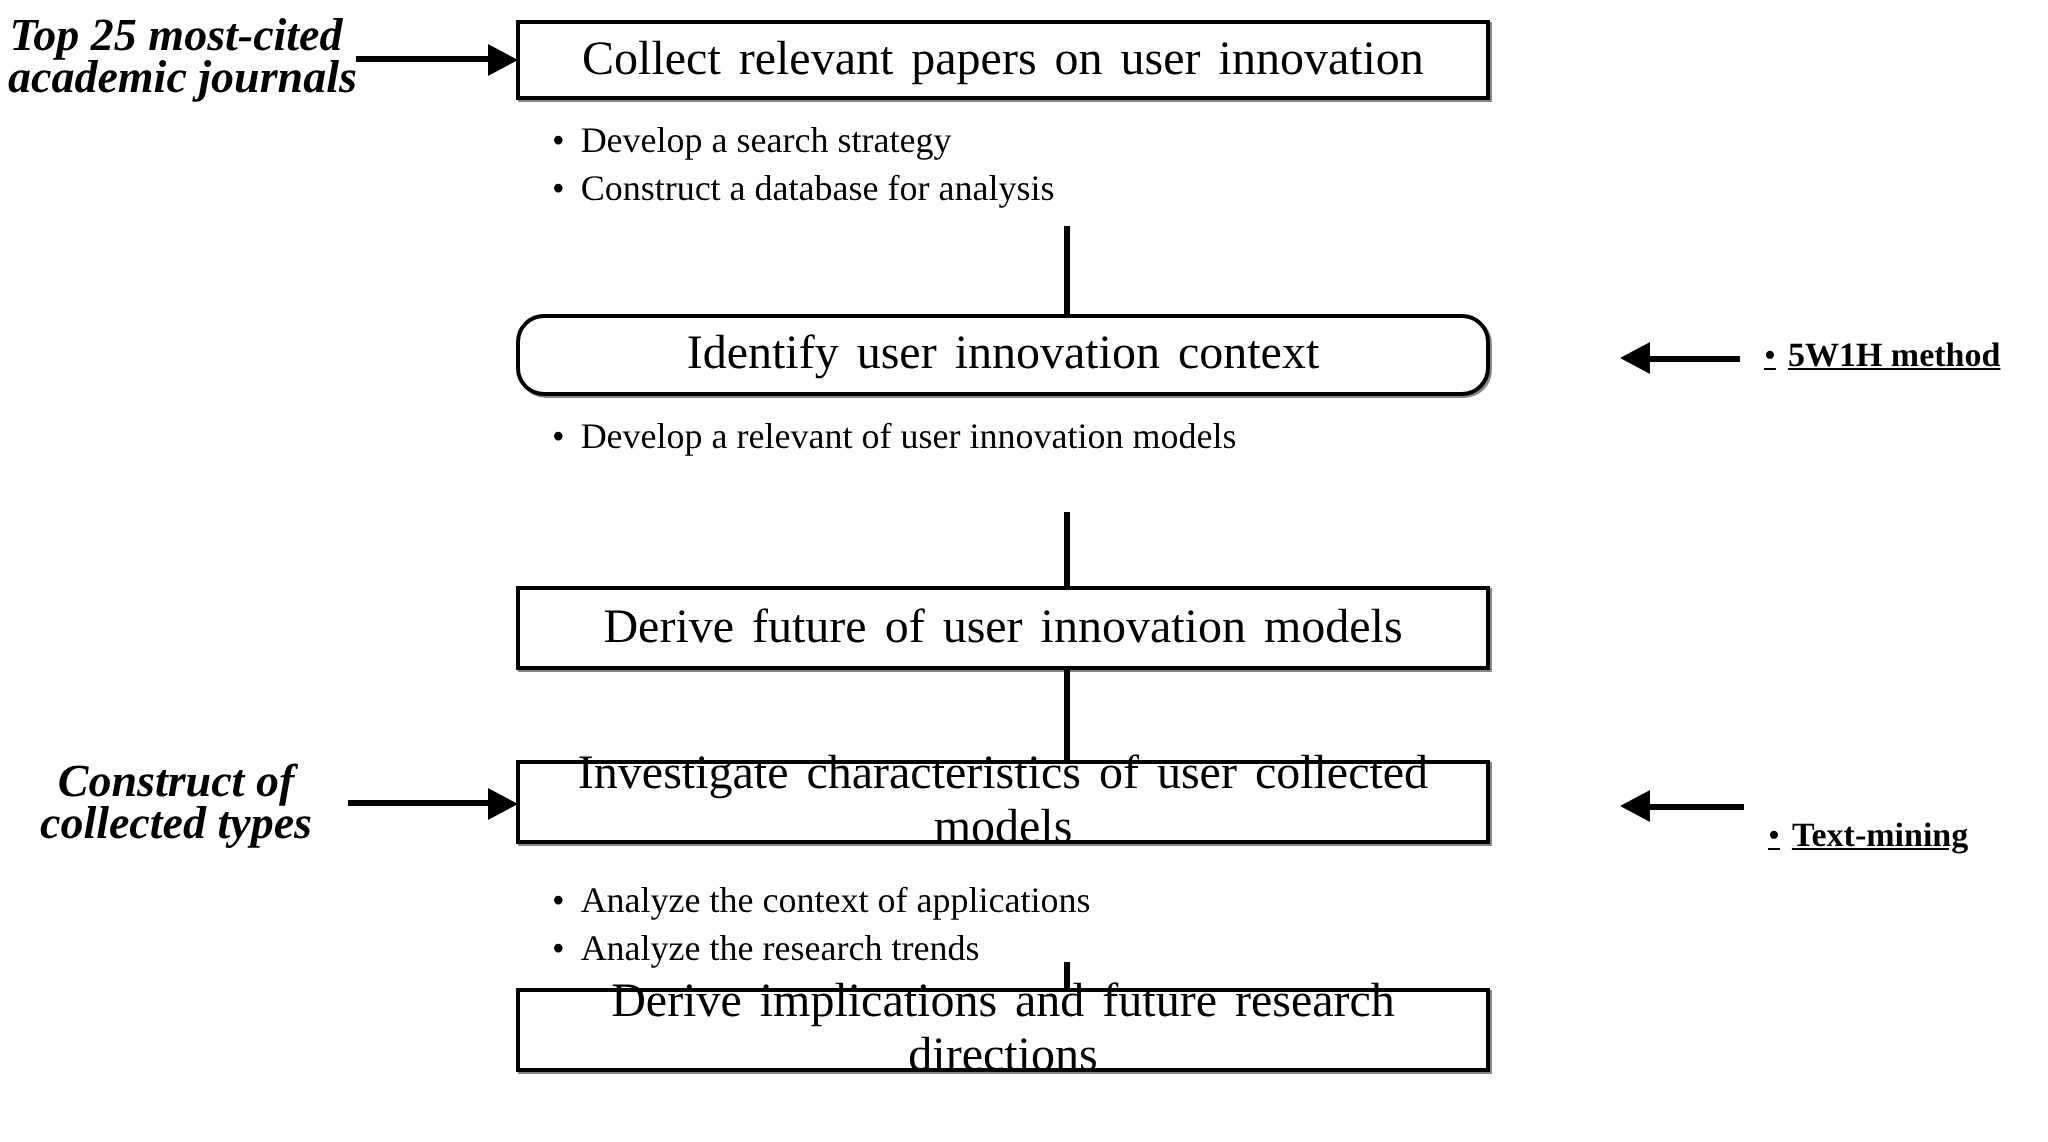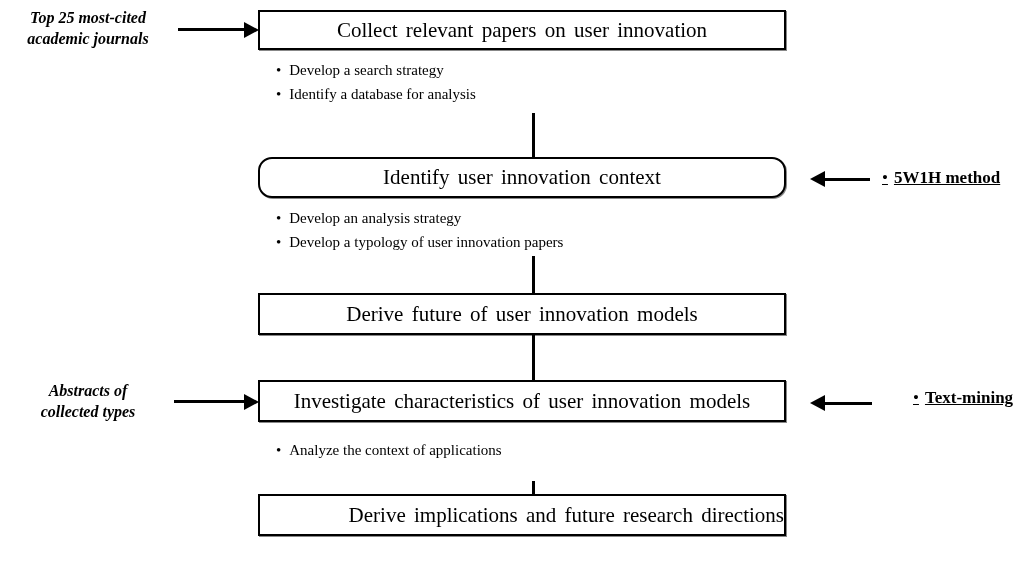--- a/index.html
+++ b/index.html
@@ -13,55 +13,55 @@
     height: 571px;
     background: #ffffff;
     font-family: "Liberation Serif", "DejaVu Serif", serif;
     color: #000000;
     overflow: hidden;
   }
   
   .box {
     position: absolute;
     left: 258px;
-    width: 528px;
+    width: 487px;
     border: 2px solid #000000;
     box-sizing: border-box;
     background: #ffffff;
     display: flex;
     align-items: center;
     justify-content: center;
-    font-size: 21px;
+    font-size: 24px;
     word-spacing: 3px;
     text-align: center;
     box-shadow: 1px 1px 0 #888888;
   }
   
   .vline {
     position: absolute;
     left: 532px;
     width: 3px;
     background: #000000;
   }
   
   .bullets {
     position: absolute;
     left: 276px;
     width: 520px;
-    font-size: 15px;
+    font-size: 18px;
     line-height: 24px;
   }
   .bullet-line { white-space: nowrap; }
   .bchar { margin-right: 8px; }
   
   .side-label {
     position: absolute;
     font-weight: bold;
     font-style: italic;
-    font-size: 16px;
+    font-size: 23px;
     line-height: 21px;
     text-align: center;
     white-space: nowrap;
   }
   .right-label {
     position: absolute;
     font-weight: bold;
     font-style: normal;
     font-size: 17px;
     white-space: nowrap;
@@ -103,73 +103,73 @@
 
   <div class="box" style="top:10px; height:40px;">
     <span>Collect relevant papers on user innovation</span>
   </div>
 
   <div class="bullets" style="top:58px;">
     <div class="bullet-line">
       <span class="bchar">•</span><span>Develop a search strategy</span>
     </div>
     <div class="bullet-line">
-      <span class="bchar">•</span><span>Identify a database for analysis</span>
+      <span class="bchar">•</span><span>Construct a database for analysis</span>
     </div>
   </div>
 
   <div class="vline" style="top:113px; height:44px;"></div>
 
   <div class="box" style="top:157px; height:41px;border-radius:14px;">
     <span>Identify user innovation context</span>
   </div>
 
   <div class="ah-left" style="left:810px; top:171px;"></div>
   <div class="harrow" style="left:825px; top:178px; width:45px;"></div>
   <div class="right-label" style="left:882px; top:168px;">
     <span class="bchar">•</span><span>5W1H method</span>
   </div>
 
   <div class="bullets" style="top:206px;">
     <div class="bullet-line">
-      <span class="bchar">•</span><span>Develop an analysis strategy</span>
-    </div>
-    <div class="bullet-line">
-      <span class="bchar">•</span><span>Develop a typology of user innovation papers</span>
+      <span class="bchar">•</span><span>Develop a relevant of user innovation models</span>
     </div>
   </div>
 
   <div class="vline" style="top:256px; height:37px;"></div>
 
   <div class="box" style="top:293px; height:42px;">
     <span>Derive future of user innovation models</span>
   </div>
 
   <div class="vline" style="top:335px; height:45px;"></div>
 
   <div class="side-label" style="left:14px; top:380px; width:148px;">
-    <div>Abstracts of</div>
+    <div>Construct of</div>
     <div>collected types</div>
   </div>
   <div class="harrow" style="left:174px; top:400px; width:70px;"></div>
   <div class="ah-right" style="left:244px; top:394px;"></div>
 
   <div class="box" style="top:380px; height:42px;">
-    <span>Investigate characteristics of user innovation models</span>
+    <span>Investigate characteristics of user collected models</span>
   </div>
 
   <div class="ah-left" style="left:810px; top:395px;"></div>
   <div class="harrow" style="left:825px; top:402px; width:47px;"></div>
-  <div class="right-label" style="left:884px; top:388px;margin-left:29px;">
+  <div class="right-label" style="left:884px; top:408px;">
     <span class="bchar">•</span><span>Text-mining</span>
   </div>
 
   <div class="bullets" style="top:438px;">
     <div class="bullet-line">
       <span class="bchar">•</span><span>Analyze the context of applications</span>
+    </div>
+    <div class="bullet-line">
+      <span class="bchar">•</span><span>Analyze the research trends</span>
     </div>
   </div>
 
   <div class="vline" style="top:481px; height:31px;"></div>
 
   <div class="box" style="top:494px; height:42px;justify-content:flex-end;">
     <span>Derive implications and future research directions</span>
   </div>
 
 </div>

